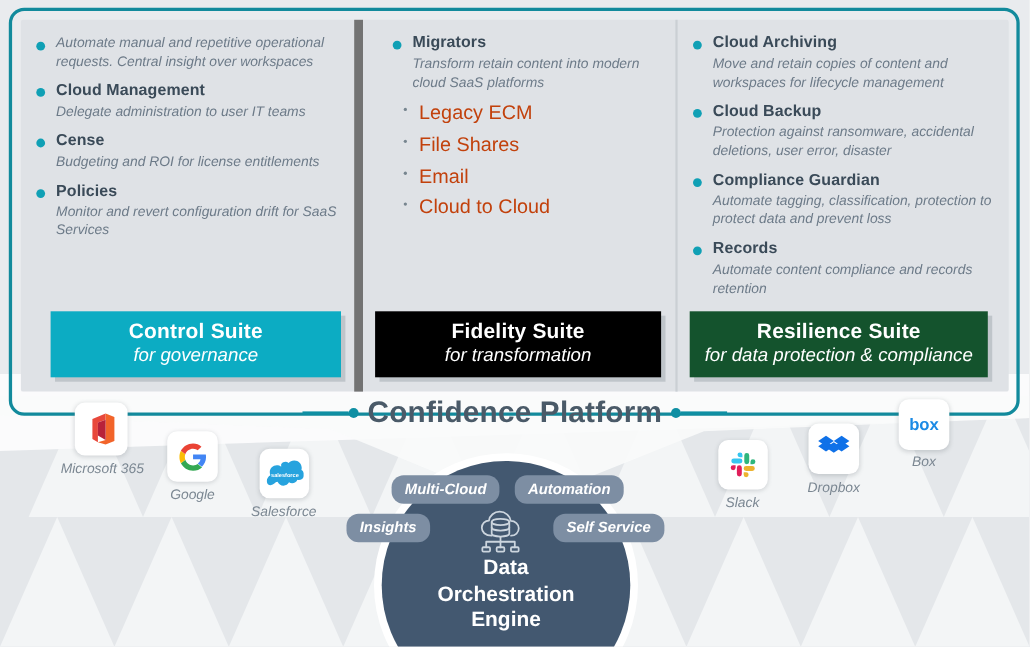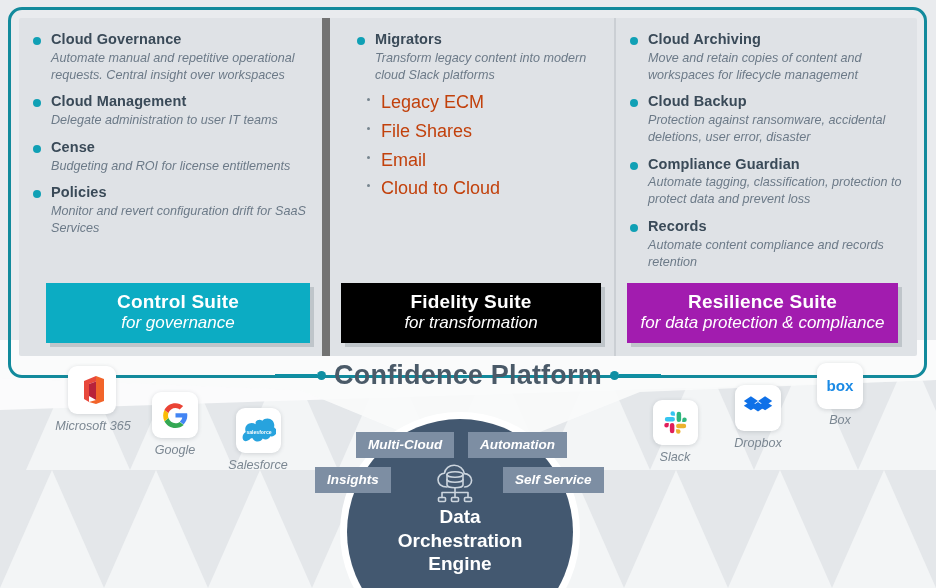--- a/index.html
+++ b/index.html
@@ -125,21 +125,21 @@
     line-height: 1.12;
   }
   .suite-tag {
     font-size: 17px;
     font-style: italic;
     line-height: 1.2;
     margin-top: 1px;
   }
   .suite-1 { left: 46px;  top: 283px; width: 264px; background: #0cacc3; }
   .suite-2 { left: 341px; top: 283px; width: 260px; background: #000000; }
-  .suite-3 { left: 627px; top: 283px; width: 271px; background: #a21caf; }
+  .suite-3 { left: 627px; top: 283px; width: 271px; background: #14532d; }
 
   
   .platform-row {
     position: absolute;
     left: 0; top: 354px;
     width: 936px; height: 42px;
     display: flex;
     align-items: center;
     justify-content: center;
     gap: 0;
@@ -214,21 +214,21 @@
   }
 
   
   .chip {
     position: absolute;
     background: #7d8ea3;
     color: #ffffff;
     font-size: 13.5px;
     font-style: italic;
     font-weight: bold;
-    border-radius: 0;
+    border-radius: 11px;
     padding: 5px 12px 6px 12px;
     white-space: nowrap;
     text-align: center;
   }
   .chip-multicloud  { left: 356px; top: 432px; }
   .chip-automation  { left: 468px; top: 432px; }
   .chip-insights    { left: 315px; top: 467px; }
   .chip-selfservice { left: 503px; top: 467px; }
 </style>
 </head>
@@ -267,21 +267,20 @@
 
   <div class="frame"></div>
 
   <div class="panel"></div>
 
   <div class="columns">
 
     <div class="col col-1">
       <div class="item">
         <span class="dot"></span>
-        <div class="item-title">Cloud Governance</div>
         <div class="item-desc">Automate manual and repetitive operational requests. Central insight over workspaces</div>
       </div>
       <div class="item">
         <span class="dot"></span>
         <div class="item-title">Cloud Management</div>
         <div class="item-desc">Delegate administration to user IT teams</div>
       </div>
       <div class="item">
         <span class="dot"></span>
         <div class="item-title">Cense</div>
@@ -291,21 +290,21 @@
         <span class="dot"></span>
         <div class="item-title">Policies</div>
         <div class="item-desc">Monitor and revert configuration drift for SaaS Services</div>
       </div>
     </div>
 
     <div class="col col-2">
       <div class="item">
         <span class="dot"></span>
         <div class="item-title">Migrators</div>
-        <div class="item-desc">Transform legacy content into modern cloud Slack platforms</div>
+        <div class="item-desc">Transform retain content into modern cloud SaaS platforms</div>
       </div>
       <div class="sublist">
         <div class="subitem">
           <span class="subdot"></span>
           <span>Legacy ECM</span>
         </div>
         <div class="subitem">
           <span class="subdot"></span>
           <span>File Shares</span>
         </div>

